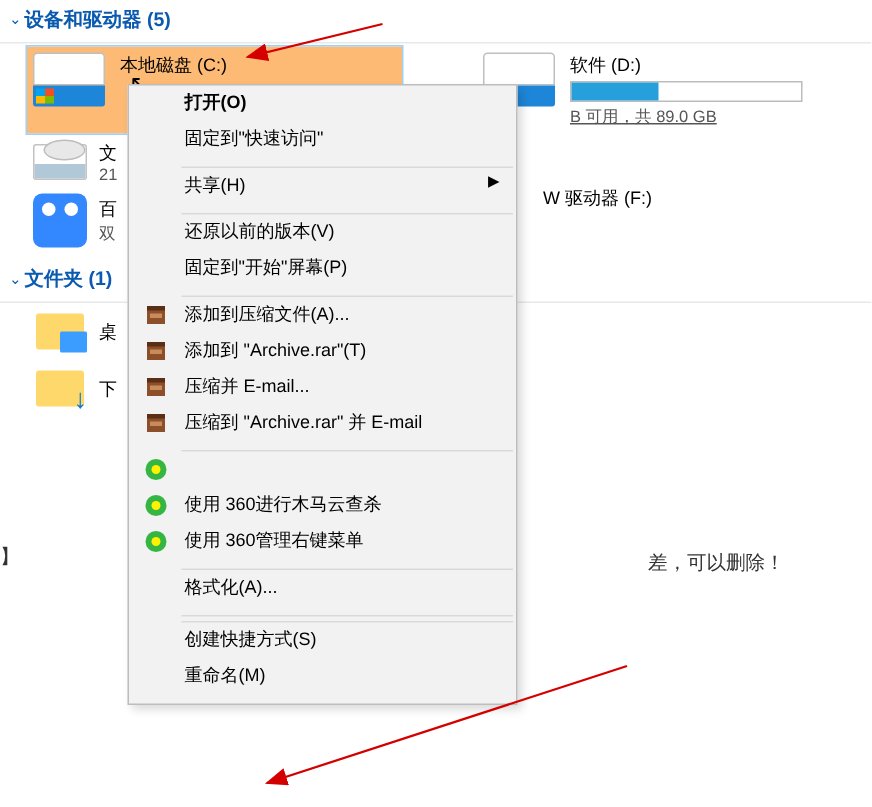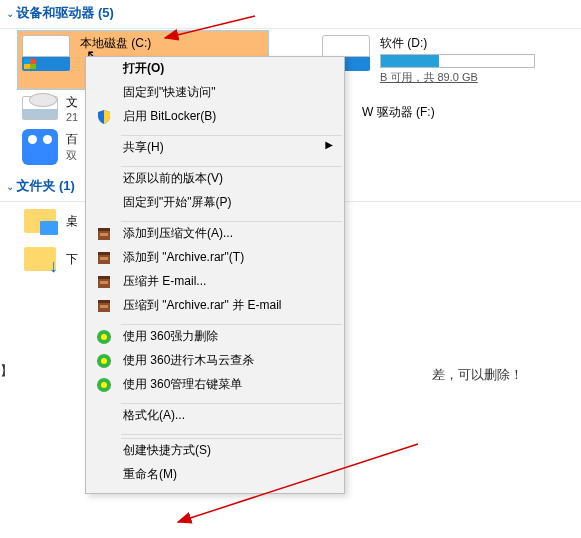--- a/index.html
+++ b/index.html
@@ -95,21 +95,21 @@
 <div class="sidebar-row">
   <div class="ic">
       <div class="ic-disc"></div>
     </div>
   <div>
     <div>文</div>
     <div style="color:#555;font-size:11px">21</div>
   </div>
 </div>
 
-<div style="position:absolute; left:362px; top:104px;">W 驱动器 (F:)</div>
+<div style="position:absolute; left:362px; top:124px;">W 驱动器 (F:)</div>
 
 
 <div class="sidebar-row">
   <div class="ic">
       <div class="ic-baidu"></div>
     </div>
   <div>
     <div>百</div>
     <div style="color:#555;font-size:11px">双</div>
   </div>
@@ -140,29 +140,20 @@
 <span class="cursor-ptr">↖</span>
 
 
 <div class="ctxmenu">
   <div class="mi bold">
       <span class="lbl">打开(O)</span>
     </div>
   <div class="mi">
       <span class="lbl">固定到"快速访问"</span>
     </div>
-  <div class="mi">
-    <span class="mic shield">
-      <svg viewBox="0 0 16 16">
-          <path fill="#1e6fd8" d="M8 1l6 2v4c0 4-3 7-6 8-3-1-6-4-6-8V3z"></path>
-          <path fill="#ffd02e" d="M8 1v14c3-1 6-4 6-8V3z"></path>
-        </svg>
-    </span>
-    <span class="lbl">启用 BitLocker(B)</span>
-  </div>
   <div class="msep"></div>
   <div class="mi">
       <span class="lbl">共享(H)</span>
       <span class="arrow">▶</span>
     </div>
   <div class="msep"></div>
   <div class="mi">
       <span class="lbl">还原以前的版本(V)</span>
     </div>
   <div class="mi">
@@ -210,21 +201,20 @@
     <span class="lbl">压缩到 "Archive.rar" 并 E-mail</span>
   </div>
   <div class="msep"></div>
   <div class="mi">
     <span class="mic ball">
         <svg viewBox="0 0 16 16">
           <circle cx="8" cy="8" r="7" fill="#35b642"></circle>
           <circle cx="8" cy="8" r="3" fill="#fff200"></circle>
         </svg>
       </span>
-    <span class="lbl">使用 360强力删除</span>
   </div>
   <div class="mi">
     <span class="mic ball">
         <svg viewBox="0 0 16 16">
           <circle cx="8" cy="8" r="7" fill="#35b642"></circle>
           <circle cx="8" cy="8" r="3" fill="#fff200"></circle>
         </svg>
       </span>
     <span class="lbl">使用 360进行木马云查杀</span>
   </div>

